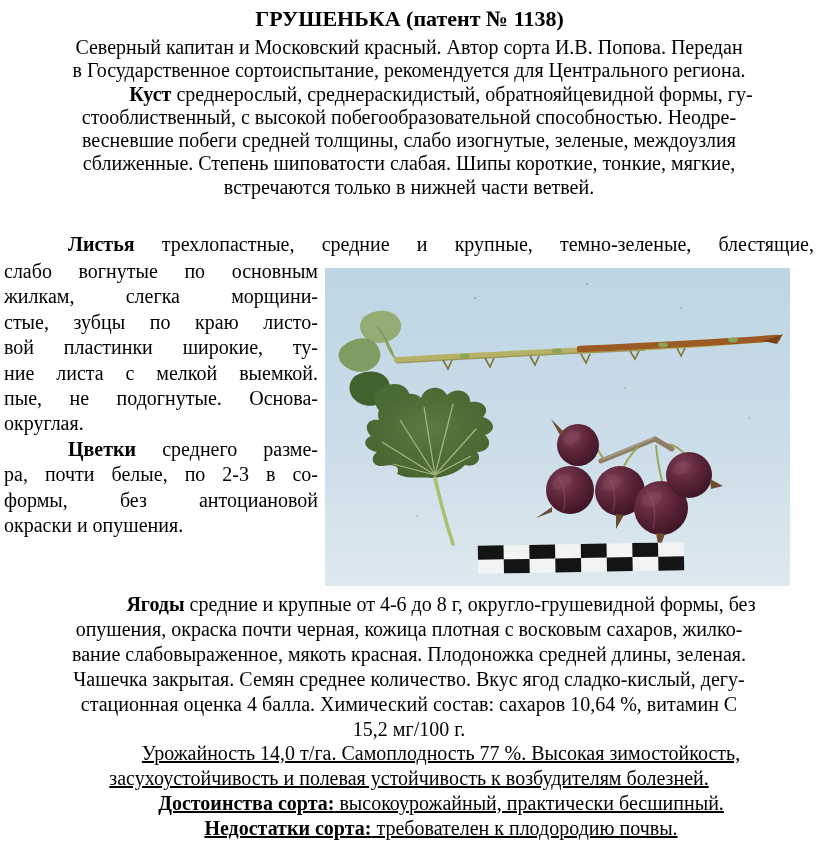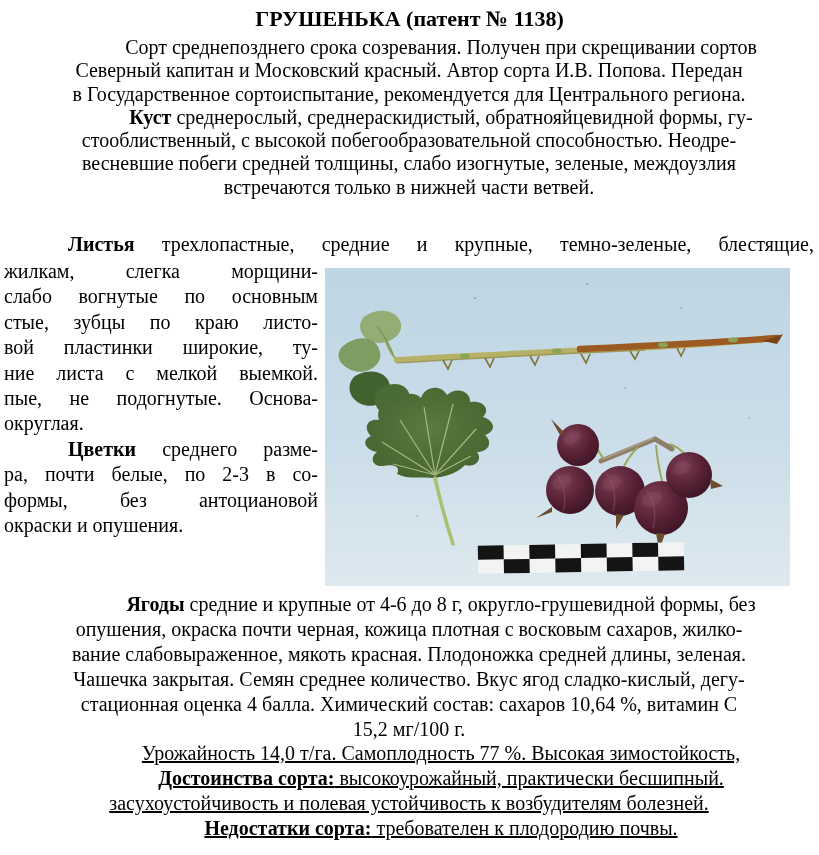--- a/index.html
+++ b/index.html
@@ -40,36 +40,36 @@
   .photo { position:absolute; left:325px; top:268px; display:block; }
 </style>
 </head>
 <body>
 
 <div class="page">
 
   <h1 class="title">ГРУШЕНЬКА (патент № 1138)</h1>
 
   <div class="block bA">
-    <div class="line jl"><span class="ind"></span><span>Сорт среднепозднего срока созревания. Получен при скрещивании сортов</span></div>
     <div class="line jl">Северный капитан и Московский красный. Автор сорта И.В. Попова. Передан</div>
     <div class="line jl">в Государственное сортоиспытание, рекомендуется для Центрального региона.</div>
     <div class="line jl"><span class="ind"></span><b>Куст</b><span> среднерослый, среднераскидистый, обратнояйцевидной формы, гу-</span></div>
     <div class="line jl">стооблиственный, с высокой побегообразовательной способностью. Неодре-</div>
     <div class="line jl">весневшие побеги средней толщины, слабо изогнутые, зеленые, междоузлия</div>
+    <div class="line jl">сближенные. Степень шиповатости слабая. Шипы короткие, тонкие, мягкие,</div>
     <div class="line ll">встречаются только в нижней части ветвей.</div>
   </div>
 
   <div class="block bL1">
     <div class="line jl"><span class="ind"></span><b>Листья</b><span> трехлопастные, средние и крупные, темно-зеленые, блестящие,</span></div>
   </div>
 
   <div class="block col">
+    <div class="line jl">слабо вогнутые по основным</div>
     <div class="line jl">жилкам, слегка морщини-</div>
-    <div class="line jl">слабо вогнутые по основным</div>
     <div class="line jl">стые, зубцы по краю листо-</div>
     <div class="line jl">вой пластинки широкие, ту-</div>
     <div class="line jl">ние листа с мелкой выемкой.</div>
     <div class="line jl">пые, не подогнутые. Основа-</div>
     <div class="line ll">округлая.</div>
     <div class="line jl"><span class="ind"></span><b>Цветки</b><span> среднего разме-</span></div>
     <div class="line jl">ра, почти белые, по 2-3 в со-</div>
     <div class="line jl">формы, без антоциановой</div>
     <div class="line ll">окраски и опушения.</div>
   </div>
@@ -205,18 +205,18 @@
     <div class="line jl"><span class="ind"></span><b>Ягоды</b><span> средние и крупные от 4-6 до 8 г, округло-грушевидной формы, без</span></div>
     <div class="line jl">опушения, окраска почти черная, кожица плотная с восковым сахаров, жилко-</div>
     <div class="line jl">вание слабовыраженное, мякоть красная. Плодоножка средней длины, зеленая.</div>
     <div class="line jl">Чашечка закрытая. Семян среднее количество. Вкус ягод сладко-кислый, дегу-</div>
     <div class="line jl">стационная оценка 4 балла. Химический состав: сахаров 10,64 %, витамин С</div>
     <div class="line ll">15,2 мг/100 г.</div>
   </div>
 
   <div class="block bD">
     <div class="line jl"><span class="ind"></span><span>Урожайность 14,0 т/га. Самоплодность 77 %. Высокая зимостойкость,</span></div>
+    <div class="line ll">засухоустойчивость и полевая устойчивость к возбудителям болезней.</div>
     <div class="line ll"><span class="ind"></span><b>Достоинства сорта:</b><span> высокоурожайный, практически бесшипный.</span></div>
-    <div class="line ll">засухоустойчивость и полевая устойчивость к возбудителям болезней.</div>
     <div class="line ll"><span class="ind"></span><b>Недостатки сорта:</b><span> требователен к плодородию почвы.</span></div>
   </div>
 
 </div>
 
 </body></html>

